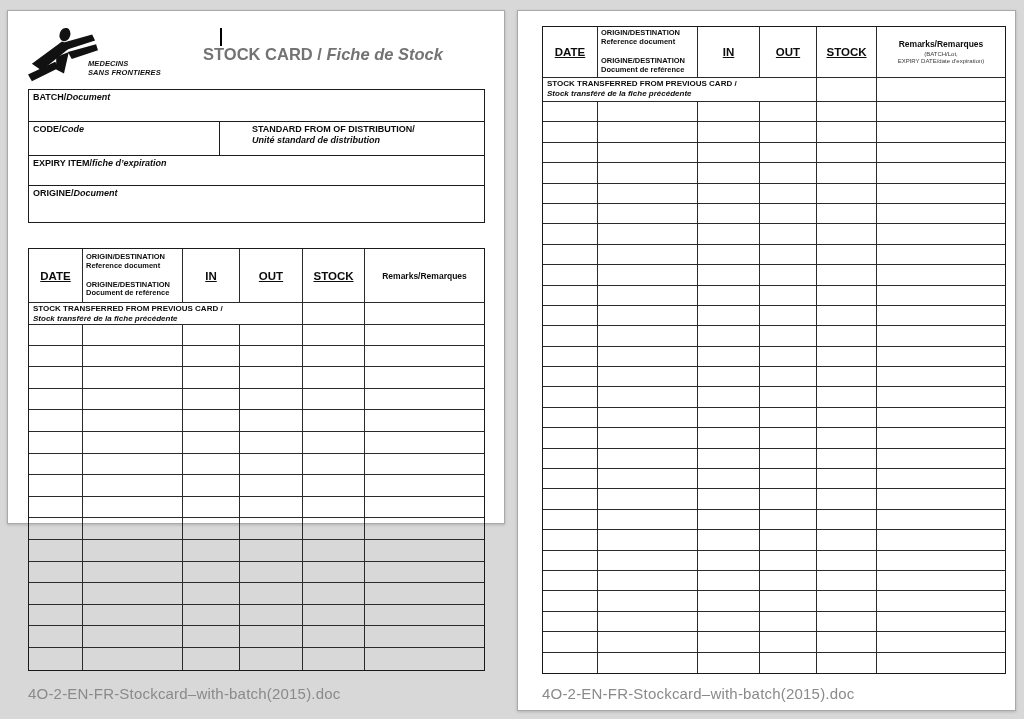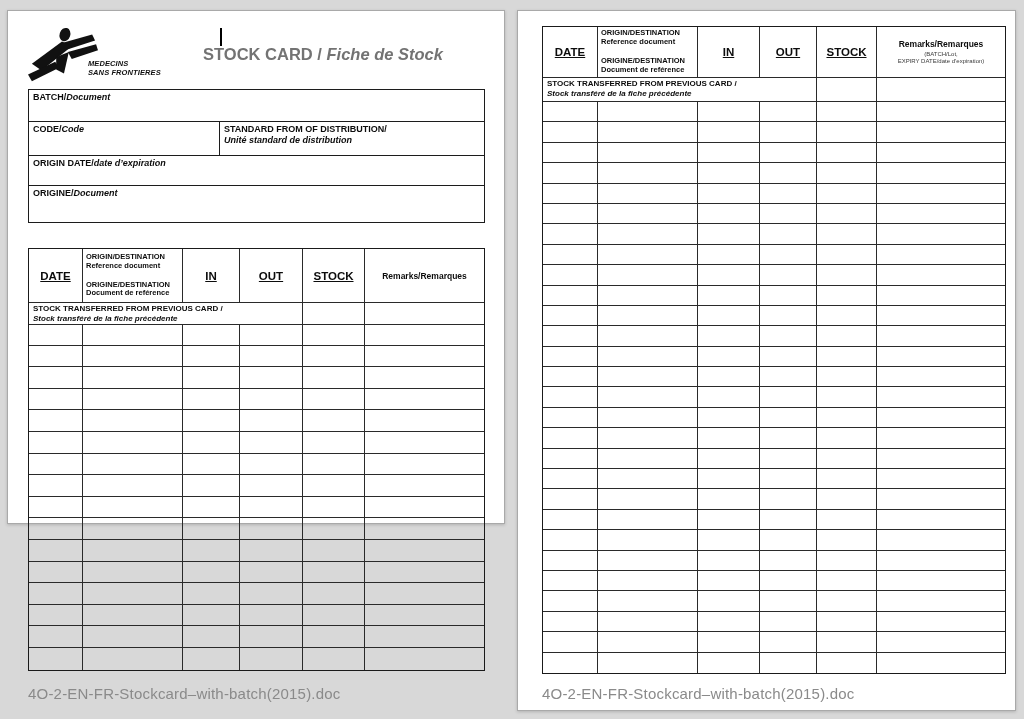--- a/index.html
+++ b/index.html
@@ -43,21 +43,21 @@
 
   
   .info-table {
     position: absolute; left: 20px; top: 78px; width: 457px;
     border: 1.4px solid #1c1c1c; box-sizing: border-box;
     font-size: 9px; font-weight: 700; color: #0c0c0c;
   }
   .i-row { position: relative; box-sizing: border-box; display: flex; }
   .i-row.bb { border-bottom: 1.2px solid #1c1c1c; }
   .i-r1 { height: 32px; }
-  .i-r2 { height: 34px; }
+  .i-r2 { height: 34px; gap: 28px; }
   .i-r3 { height: 30px; }
   .i-r4 { height: 36px; }
   .i-cell { box-sizing: border-box; padding: 2px 4px; line-height: 11px; }
   .i-cell.full { width: 100%; }
   .i-cell.left { width: 191px; border-right: 1.2px solid #1c1c1c; }
   .i-cell.right { flex: 1; }
 
   
   .stock-table {
     position: absolute; box-sizing: border-box;
@@ -139,21 +139,21 @@
         <div class="i-cell full"><span class="en">BATCH/</span><span class="fr">Document</span></div>
       </div>
       <div class="i-row i-r2 bb">
         <div class="i-cell left"><span class="en">CODE/</span><span class="fr">Code</span></div>
         <div class="i-cell right">
           <span class="en" style="display:block">STANDARD FROM OF DISTRIBUTION/</span>
           <span class="fr" style="display:block">Unité standard de distribution</span>
         </div>
       </div>
       <div class="i-row i-r3 bb">
-        <div class="i-cell right"><span class="en">ORIGIN DATE/</span><span class="fr">date d’expiration</span></div>
+        <div class="i-cell right"><span class="en">EXPIRY ITEM/</span><span class="fr">fiche d’expiration</span></div>
       </div>
       <div class="i-row i-r4">
         <div class="i-cell full"><span class="en">ORIGINE/</span><span class="fr">Document</span></div>
       </div>
     </div>
 
     <div class="stock-table st1">
       <div class="trow thead">
         <div class="tcell hmain">DATE</div>
         <div class="tcell origin-cell">

